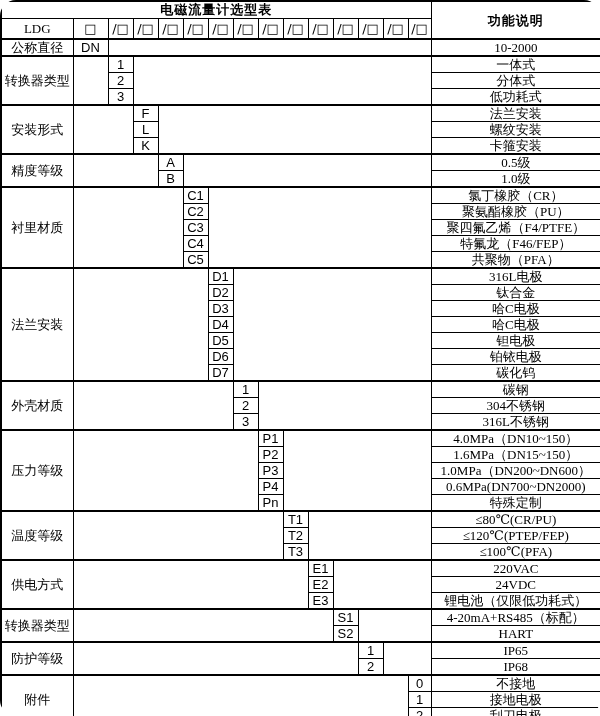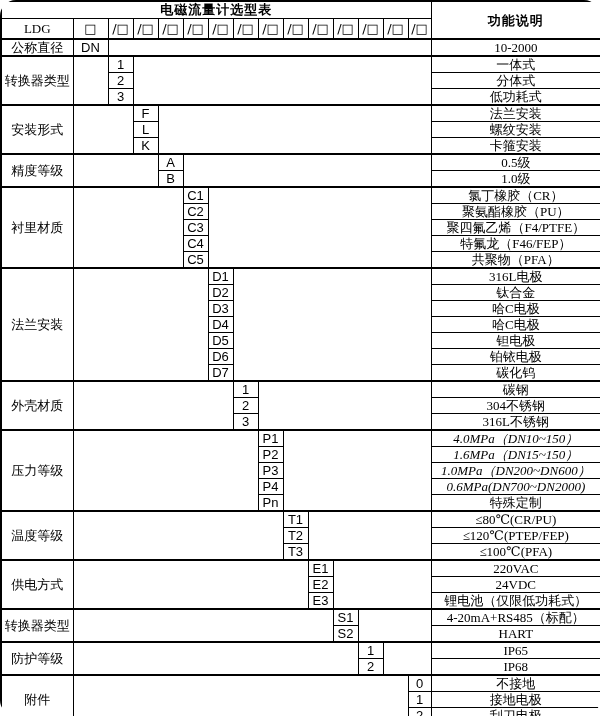--- a/index.html
+++ b/index.html
@@ -40,21 +40,21 @@
   tr.ldg-row { height: 21px; }
   td.title {
     font-weight: bold;
     font-size: 14px;
     letter-spacing: 1px;
   }
   td.fhead { font-size: 13.5px; letter-spacing: 1px; font-weight: bold; }
   td.glabel { font-size: 13px; }
   td.code { font-size: 12px; font-family: Liberation Sans, sans-serif; }
   td.desc { font-size: 12.5px; }
-  td.al { text-align: left; padding-left: 2px; font-style: italic; }
+  td.al { text-align: left; padding-left: 2px; }
   td.pl { text-align: left; padding-left: 7px; }
   td.boxcell {
     font-family: "DejaVu Sans", sans-serif;
     font-size: 13px;
   }
 </style>
 </head>
 <body>
 
 <div class="wrap">

